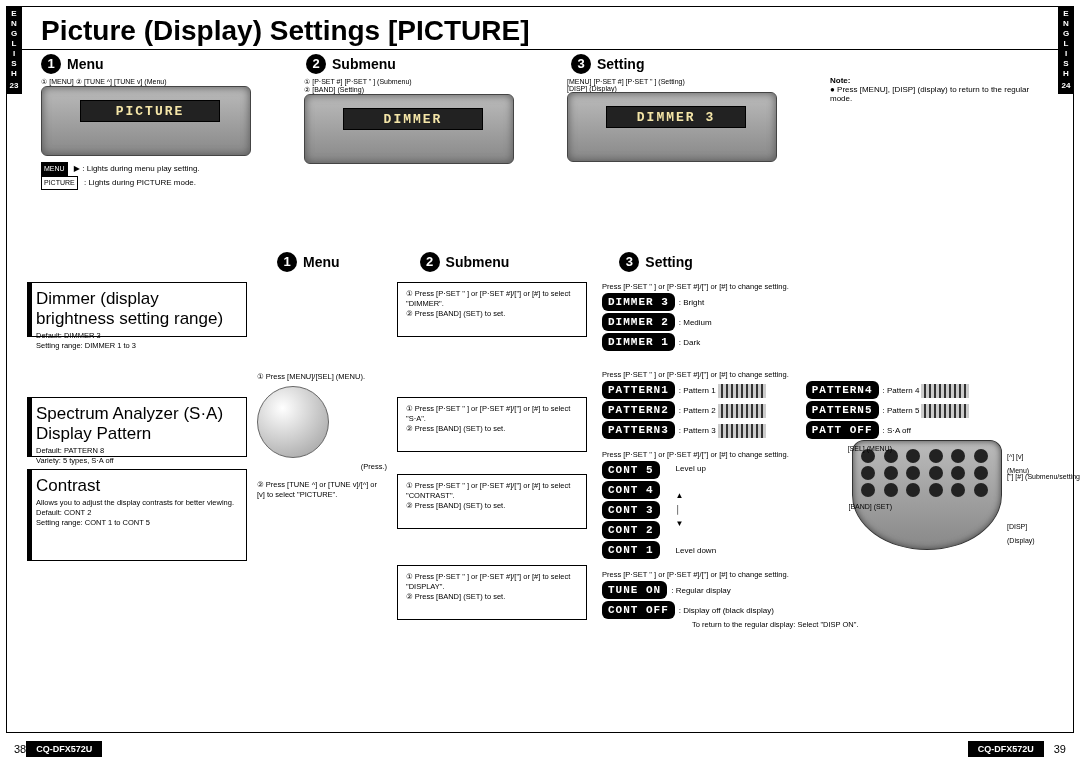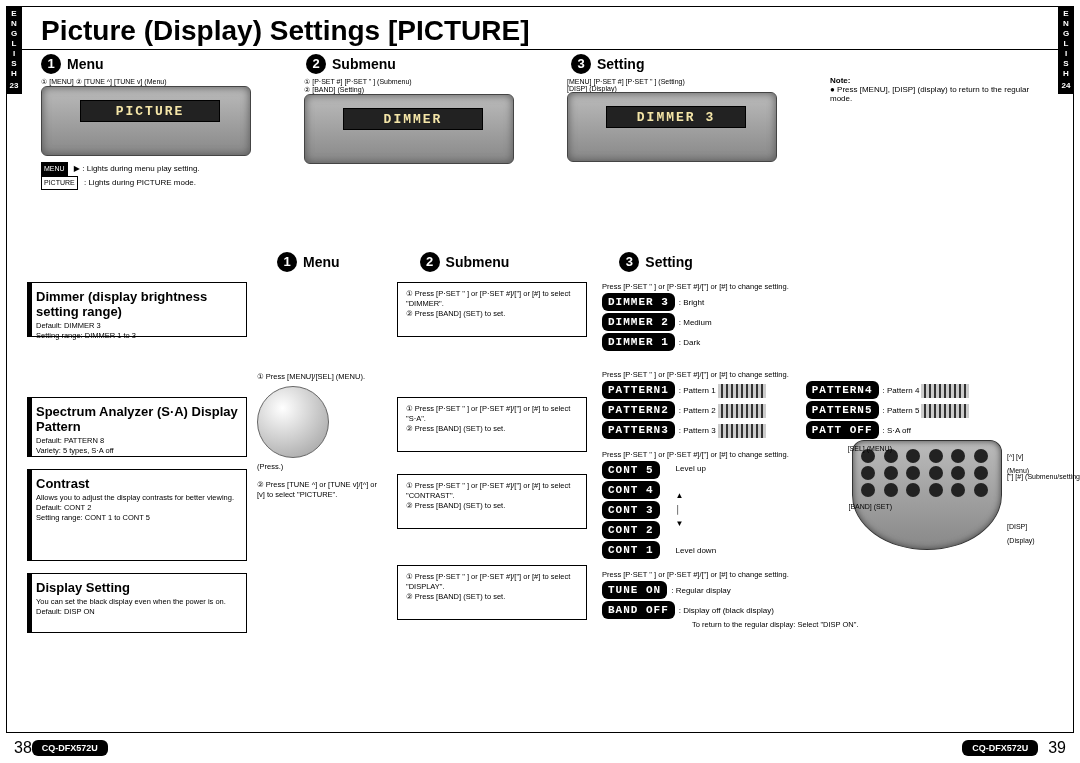--- a/index.html
+++ b/index.html
@@ -68,21 +68,21 @@
   .second-band { position:absolute; top:245px; left:20px; right:20px; }
   .row-heads2 { display:flex; gap: 50px; margin-left:250px;}
   .col-menu   { position:absolute; left:0;   width:220px;}
   .col-knob   { position:absolute; left:230px;width:130px;}
   .col-sub    { position:absolute; left:370px;width:190px;}
   .col-set    { position:absolute; left:575px;width:440px;}
   .box { border:1px solid #000; padding:6px 8px; margin-bottom:12px; font-size:9px; position:relative;}
   .box.h55  { height:55px;}
   .box.h72  { height:60px;}
   .box.h92  { height:92px;}
-  .box h3 { font-size:13px; font-weight:bold; margin-bottom:2px;}
+  .box h3 { font-size:17px; font-weight:normal; margin-bottom:2px;}
   .box .bar { position:absolute; left:-1px; top:-1px; bottom:-1px; width:5px; background:#000;}
   .tiny { font-size:7.5px; line-height:10px;}
   .knob {
     width:72px; height:72px; border-radius:50%;
     background: radial-gradient(circle at 35% 30%, #fff, #999);
     border:1px solid #666; margin:4px 0;
   }
   .chip {
     display:inline-block; background:#000; color:#fff;
     font-family:"Courier New",monospace; font-weight:bold;
@@ -95,22 +95,22 @@
   }
   .remote {
     position:absolute; width:150px; height:110px;
     background:linear-gradient(#bbb,#888); border:1px solid #333; border-radius:12px 12px 50% 50%;
     box-shadow: inset 0 0 6px #444;
   }
   .remote .btns { padding:8px 8px; display:grid; grid-template-columns:repeat(6,1fr); gap:3px;}
   .remote .btns span { width:14px; height:14px; background:#222; border-radius:50%; display:block;}
   .rem-label { position:absolute; font-size:7px;}
   .footer { position:absolute; bottom:6px; left:14px; right:14px; display:flex; justify-content:space-between; align-items:center;}
-  .model { background:#000; color:#fff; font-size:9px; font-weight:bold; padding:3px 10px;border-radius:6px;}
-  .pgnum { font-size:16px;}
+  .model { background:#000; color:#fff; font-size:9px; font-weight:bold; padding:3px 10px;}
+  .pgnum { font-size:11px;}
 </style>
 </head>
 <body>
 
 <div class="page">
 
   <div class="side-label side-left">
     <div class="lang">
         <span>E</span>
         <span>N</span>
@@ -211,32 +211,26 @@
         <div class="tiny">Default: PATTERN 8</div>
         <div class="tiny">Variety: 5 types, S·A off</div>
       </div>
       <div class="box h92">
         <div class="bar"></div>
         <h3>Contrast</h3>
         <div class="tiny" style="text-align:justify">Allows you to adjust the display contrasts for better viewing.</div>
         <div class="tiny">Default: CONT 2</div>
         <div class="tiny">Setting range: CONT 1 to CONT 5</div>
       </div>
-      <div class="box h72">
-        <div class="bar"></div>
-        <h3>Display Setting</h3>
-        <div class="tiny">You can set the black display even when the power is on.</div>
-        <div class="tiny">Default: DISP ON</div>
-      </div>
     </div>
 
     <div class="col-knob" style="top:120px;">
       <div class="tiny">① Press [MENU]/[SEL] (MENU).</div>
       <div class="knob"></div>
-      <div class="tiny" style="text-align:left">(Press.)</div>
+      <div class="tiny" style="text-align:right">(Press.)</div>
       <div class="tiny" style="margin-top:8px">② Press [TUNE ^] or [TUNE v]/[^] or [v] to select "PICTURE".</div>
     </div>
 
     <div class="col-sub" style="top:30px;">
       <div class="box h55">
         <div class="tiny">① Press [P·SET " ] or [P·SET #]/["] or [#] to select "DIMMER".</div>
         <div class="tiny">② Press [BAND] (SET) to set.</div>
       </div>
       <div class="box h55" style="margin-top:60px;">
         <div class="tiny">① Press [P·SET " ] or [P·SET #]/["] or [#] to select "S·A".</div>
@@ -318,21 +312,21 @@
         <div class="rem-label" style="top:-8px;left:230px;text-align:right;width:60px;">[SEL] (MENU)</div>
         <div class="rem-label" style="top:50px;left:230px;text-align:right;width:60px;">[BAND] (SET)</div>
         <div class="rem-label" style="top:0px;left:405px;">[^] [v] (Menu)</div>
         <div class="rem-label" style="top:20px;left:405px;width:80px">["] [#] (Submenu/setting)</div>
         <div class="rem-label" style="top:70px;left:405px;">[DISP] (Display)</div>
       </div>
 
       <div class="group">
         <div class="tiny">Press [P·SET " ] or [P·SET #]/["] or [#] to change setting.</div>
         <div><span class="chip">TUNE ON</span><span class="setlabel">: Regular display</span></div>
-        <div><span class="chip">BAND OFF</span><span class="setlabel">: Display off (black display)</span></div>
+        <div><span class="chip">CONT OFF</span><span class="setlabel">: Display off (black display)</span></div>
         <div class="tiny" style="margin-left:90px">To return to the regular display: Select "DISP ON".</div>
       </div>
     </div>
   </div>
 </div>
 
 <div class="footer">
   <span class="pgnum">38</span>
   <span class="model">CQ-DFX572U</span>
   <span style="flex:1"></span>

